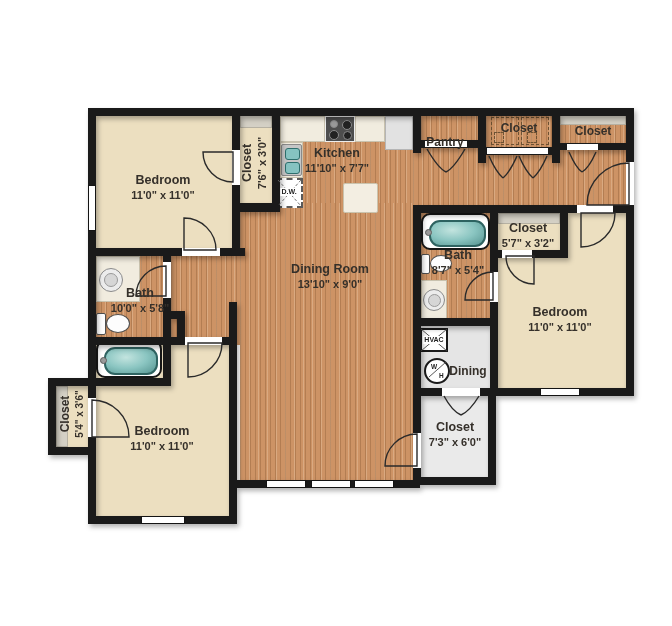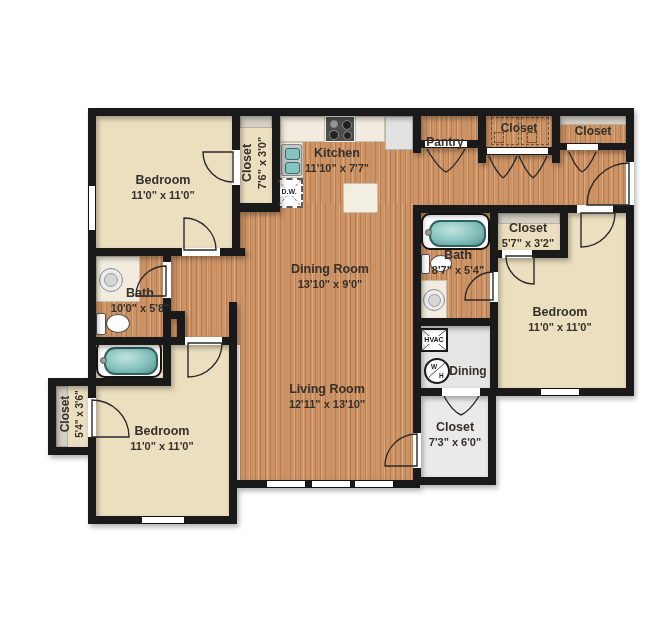--- a/index.html
+++ b/index.html
@@ -226,24 +226,20 @@
     <div class="lbl" style="left:519px;top:128px;">
       <div class="one">Closet</div>
     </div>
     <div class="lbl" style="left:593px;top:131px;">
       <div class="one">Closet</div>
     </div>
     <div class="lbl" style="left:330px;top:276px;">
       <div class="nm">Dining Room</div>
       <div class="dm">13'10" x 9'0"</div>
     </div>
-    <div class="lbl" style="left:327px;top:396px;">
-      <div class="nm">Living Room</div>
-      <div class="dm">12'11" x 13'10"</div>
-    </div>
     <div class="lbl" style="left:140px;top:300px;">
       <div class="nm">Bath</div>
       <div class="dm">10'0" x 5'8"</div>
     </div>
     <div class="lbl" style="left:458px;top:262px;">
       <div class="nm">Bath</div>
       <div class="dm">8'7" x 5'4"</div>
     </div>
     <div class="lbl" style="left:528px;top:235px;">
       <div class="nm">Closet</div>

